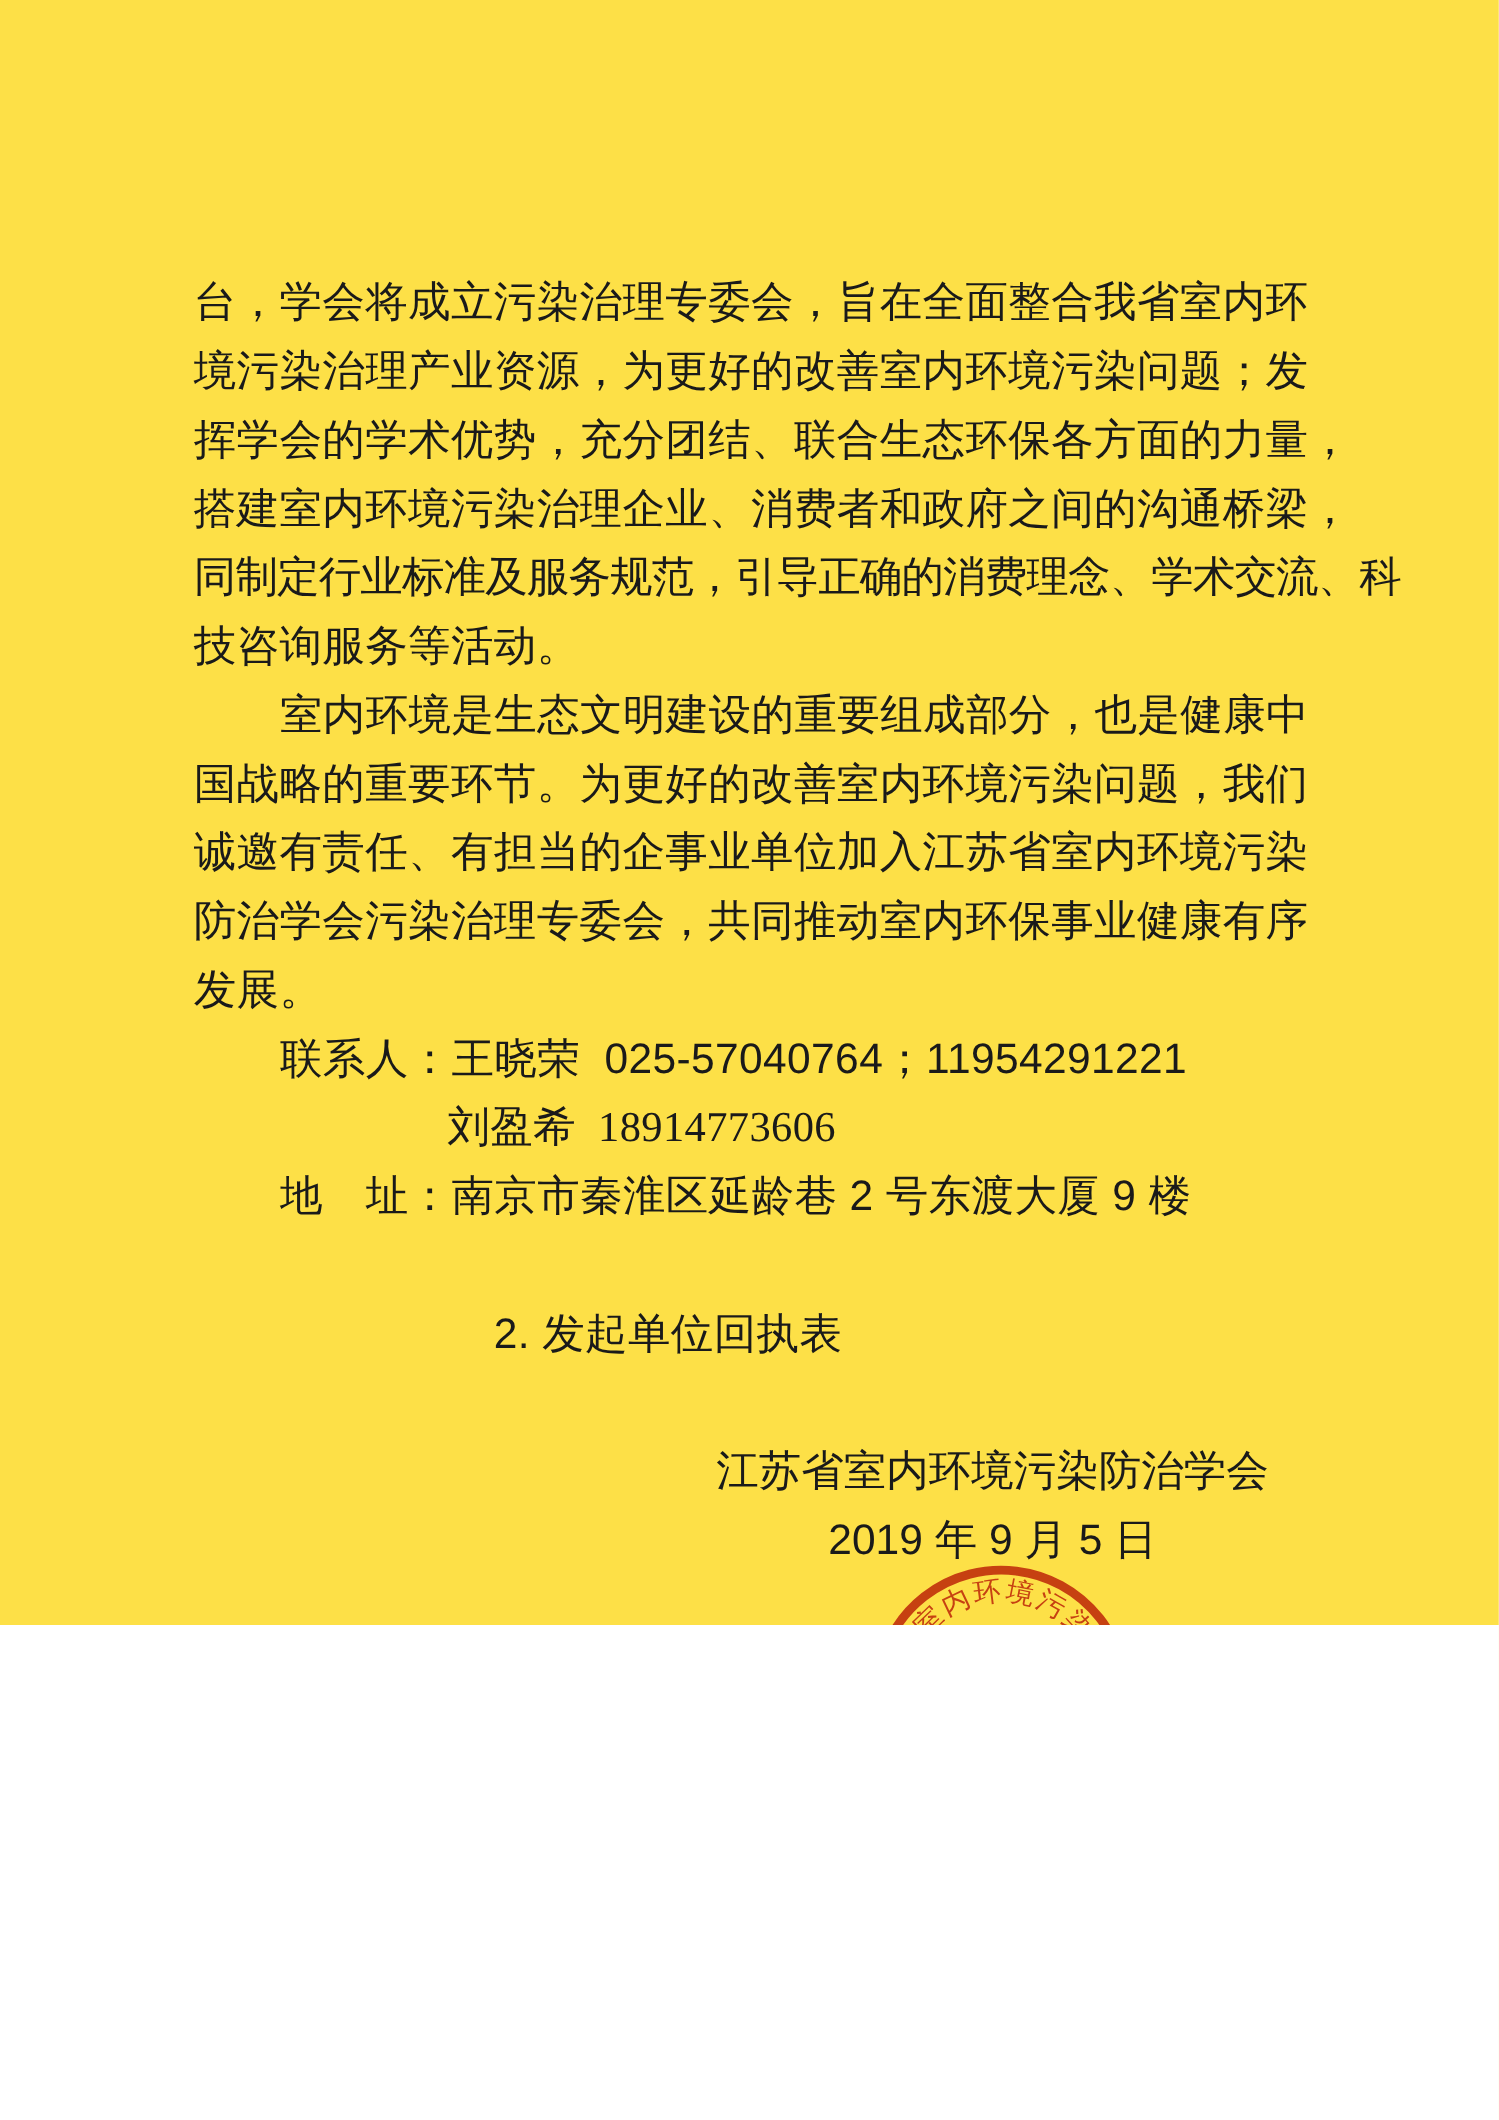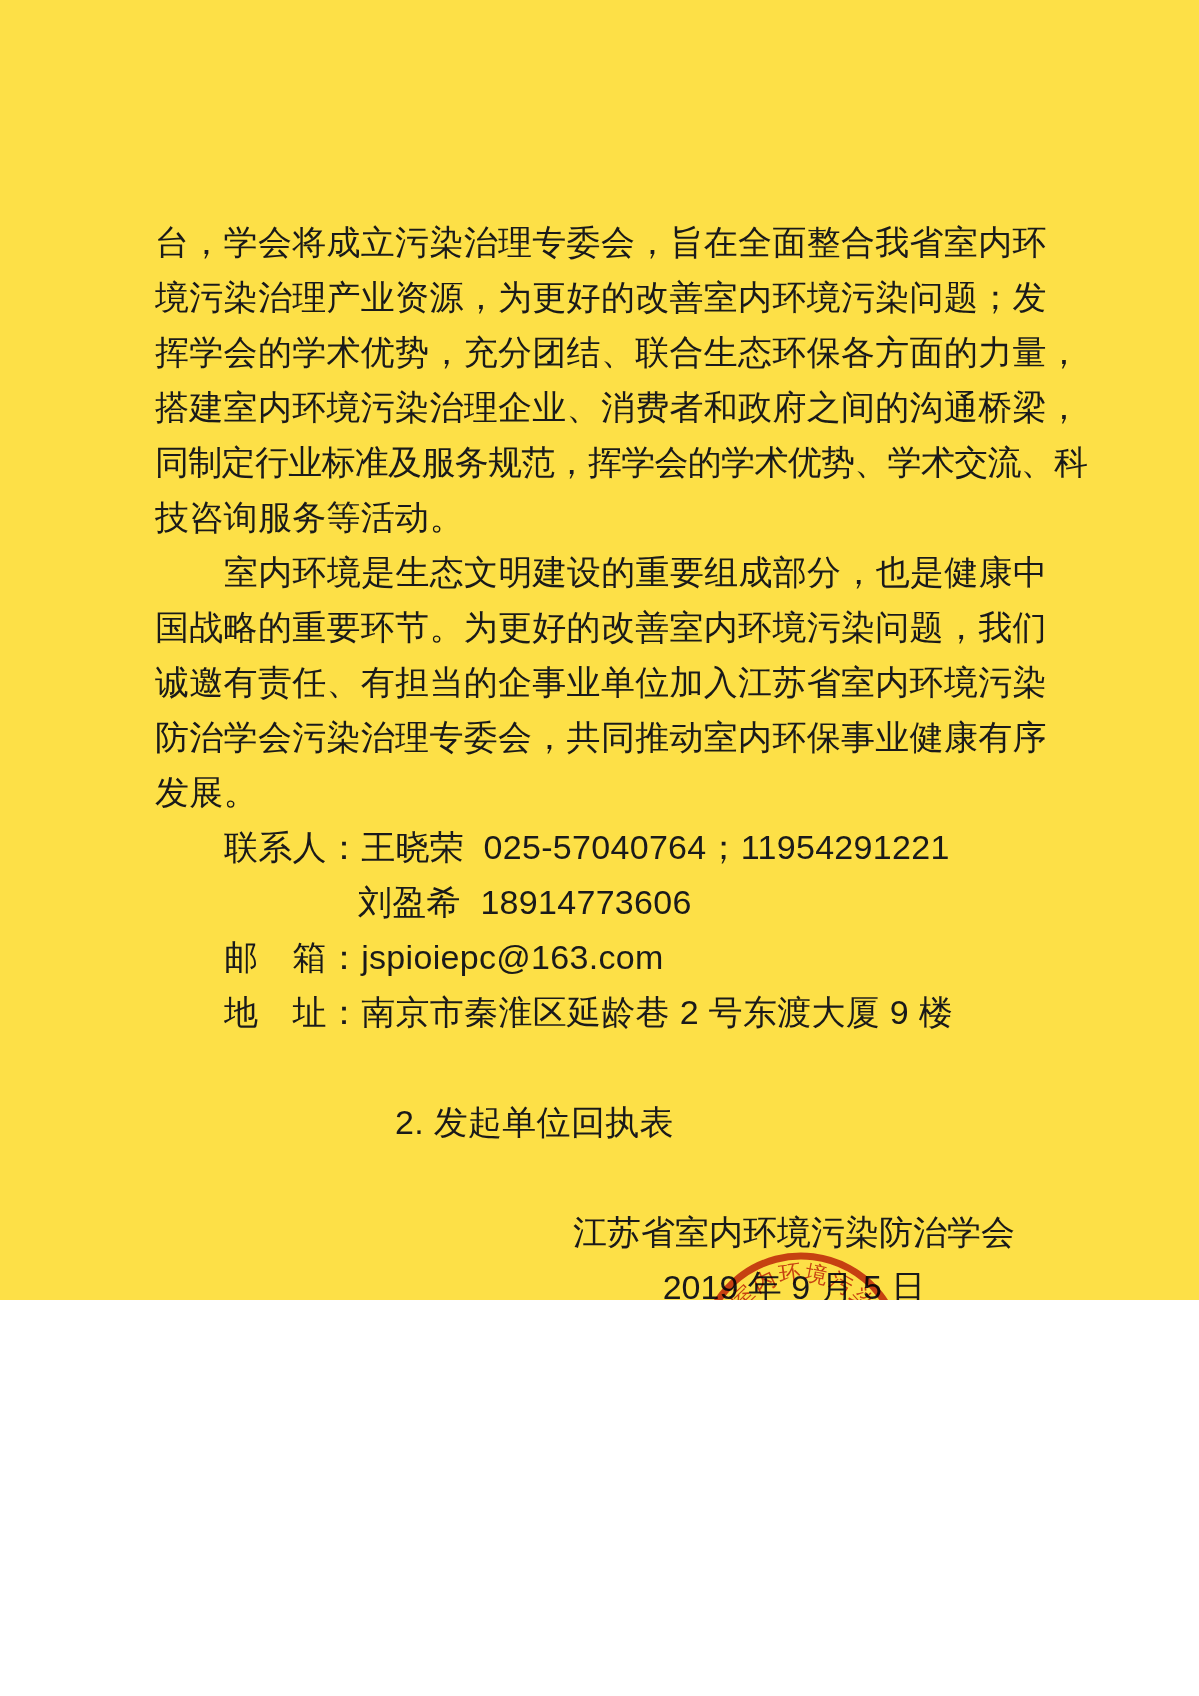--- a/index.html
+++ b/index.html
@@ -12,21 +12,21 @@
     overflow:hidden;
     padding-left:20px;
   }
   .doc { position:absolute; left:155px; top:215px; width:900px; }
   .line {
     height:55px; line-height:55px;
     font-size:34px; letter-spacing:0.3px;
     white-space:pre;
   }
   .ind2   { padding-left:69px; }
-  .ind-name { padding-left:203px; }
+  .ind-name { padding-left:203px;font-family:Liberation Serif, serif; }
   .ind-att  { padding-left:240px; }
   .tight  { letter-spacing:-0.7px; }
   .blank  { height:55px; }
   .sig {
     height:55px; line-height:55px; font-size:34px;
     padding-left:378px; text-align:center; white-space:pre;
   }
   .stamp {
     position:absolute; left:694px; top:1249px;
     width:214px; height:214px;
@@ -39,32 +39,31 @@
 <body>
 
 <div class="page">
 
   <div class="doc">
 
     <div class="line">台，学会将成立污染治理专委会，旨在全面整合我省室内环</div>
     <div class="line">境污染治理产业资源，为更好的改善室内环境污染问题；发</div>
     <div class="line">挥学会的学术优势，充分团结、联合生态环保各方面的力量，</div>
     <div class="line">搭建室内环境污染治理企业、消费者和政府之间的沟通桥梁，</div>
-    <div class="line tight">同制定行业标准及服务规范，挥学会的学术优势、学术交流、科</div>
+    <div class="line tight">同制定行业标准及服务规范，引导正确的消费理念、学术交流、科</div>
     <div class="line">技咨询服务等活动。</div>
 
     <div class="line ind2">室内环境是生态文明建设的重要组成部分，也是健康中</div>
     <div class="line">国战略的重要环节。为更好的改善室内环境污染问题，我们</div>
     <div class="line">诚邀有责任、有担当的企事业单位加入江苏省室内环境污染</div>
     <div class="line">防治学会污染治理专委会，共同推动室内环保事业健康有序</div>
     <div class="line">发展。</div>
 
     <div class="line ind2">联系人：王晓荣  025-57040764；11954291221</div>
     <div class="line ind-name">刘盈希  18914773606</div>
-    <div class="line ind2">邮　箱：jspioiepc@163.com</div>
     <div class="line ind2">地　址：南京市秦淮区延龄巷 2 号东渡大厦 9 楼</div>
 
     <div class="blank"></div>
 
     <div class="line ind-att">2. 发起单位回执表</div>
 
     <div class="blank"></div>
 
     <div class="sig">江苏省室内环境污染防治学会</div>
     <div class="sig">2019 年 9 月 5 日</div>

